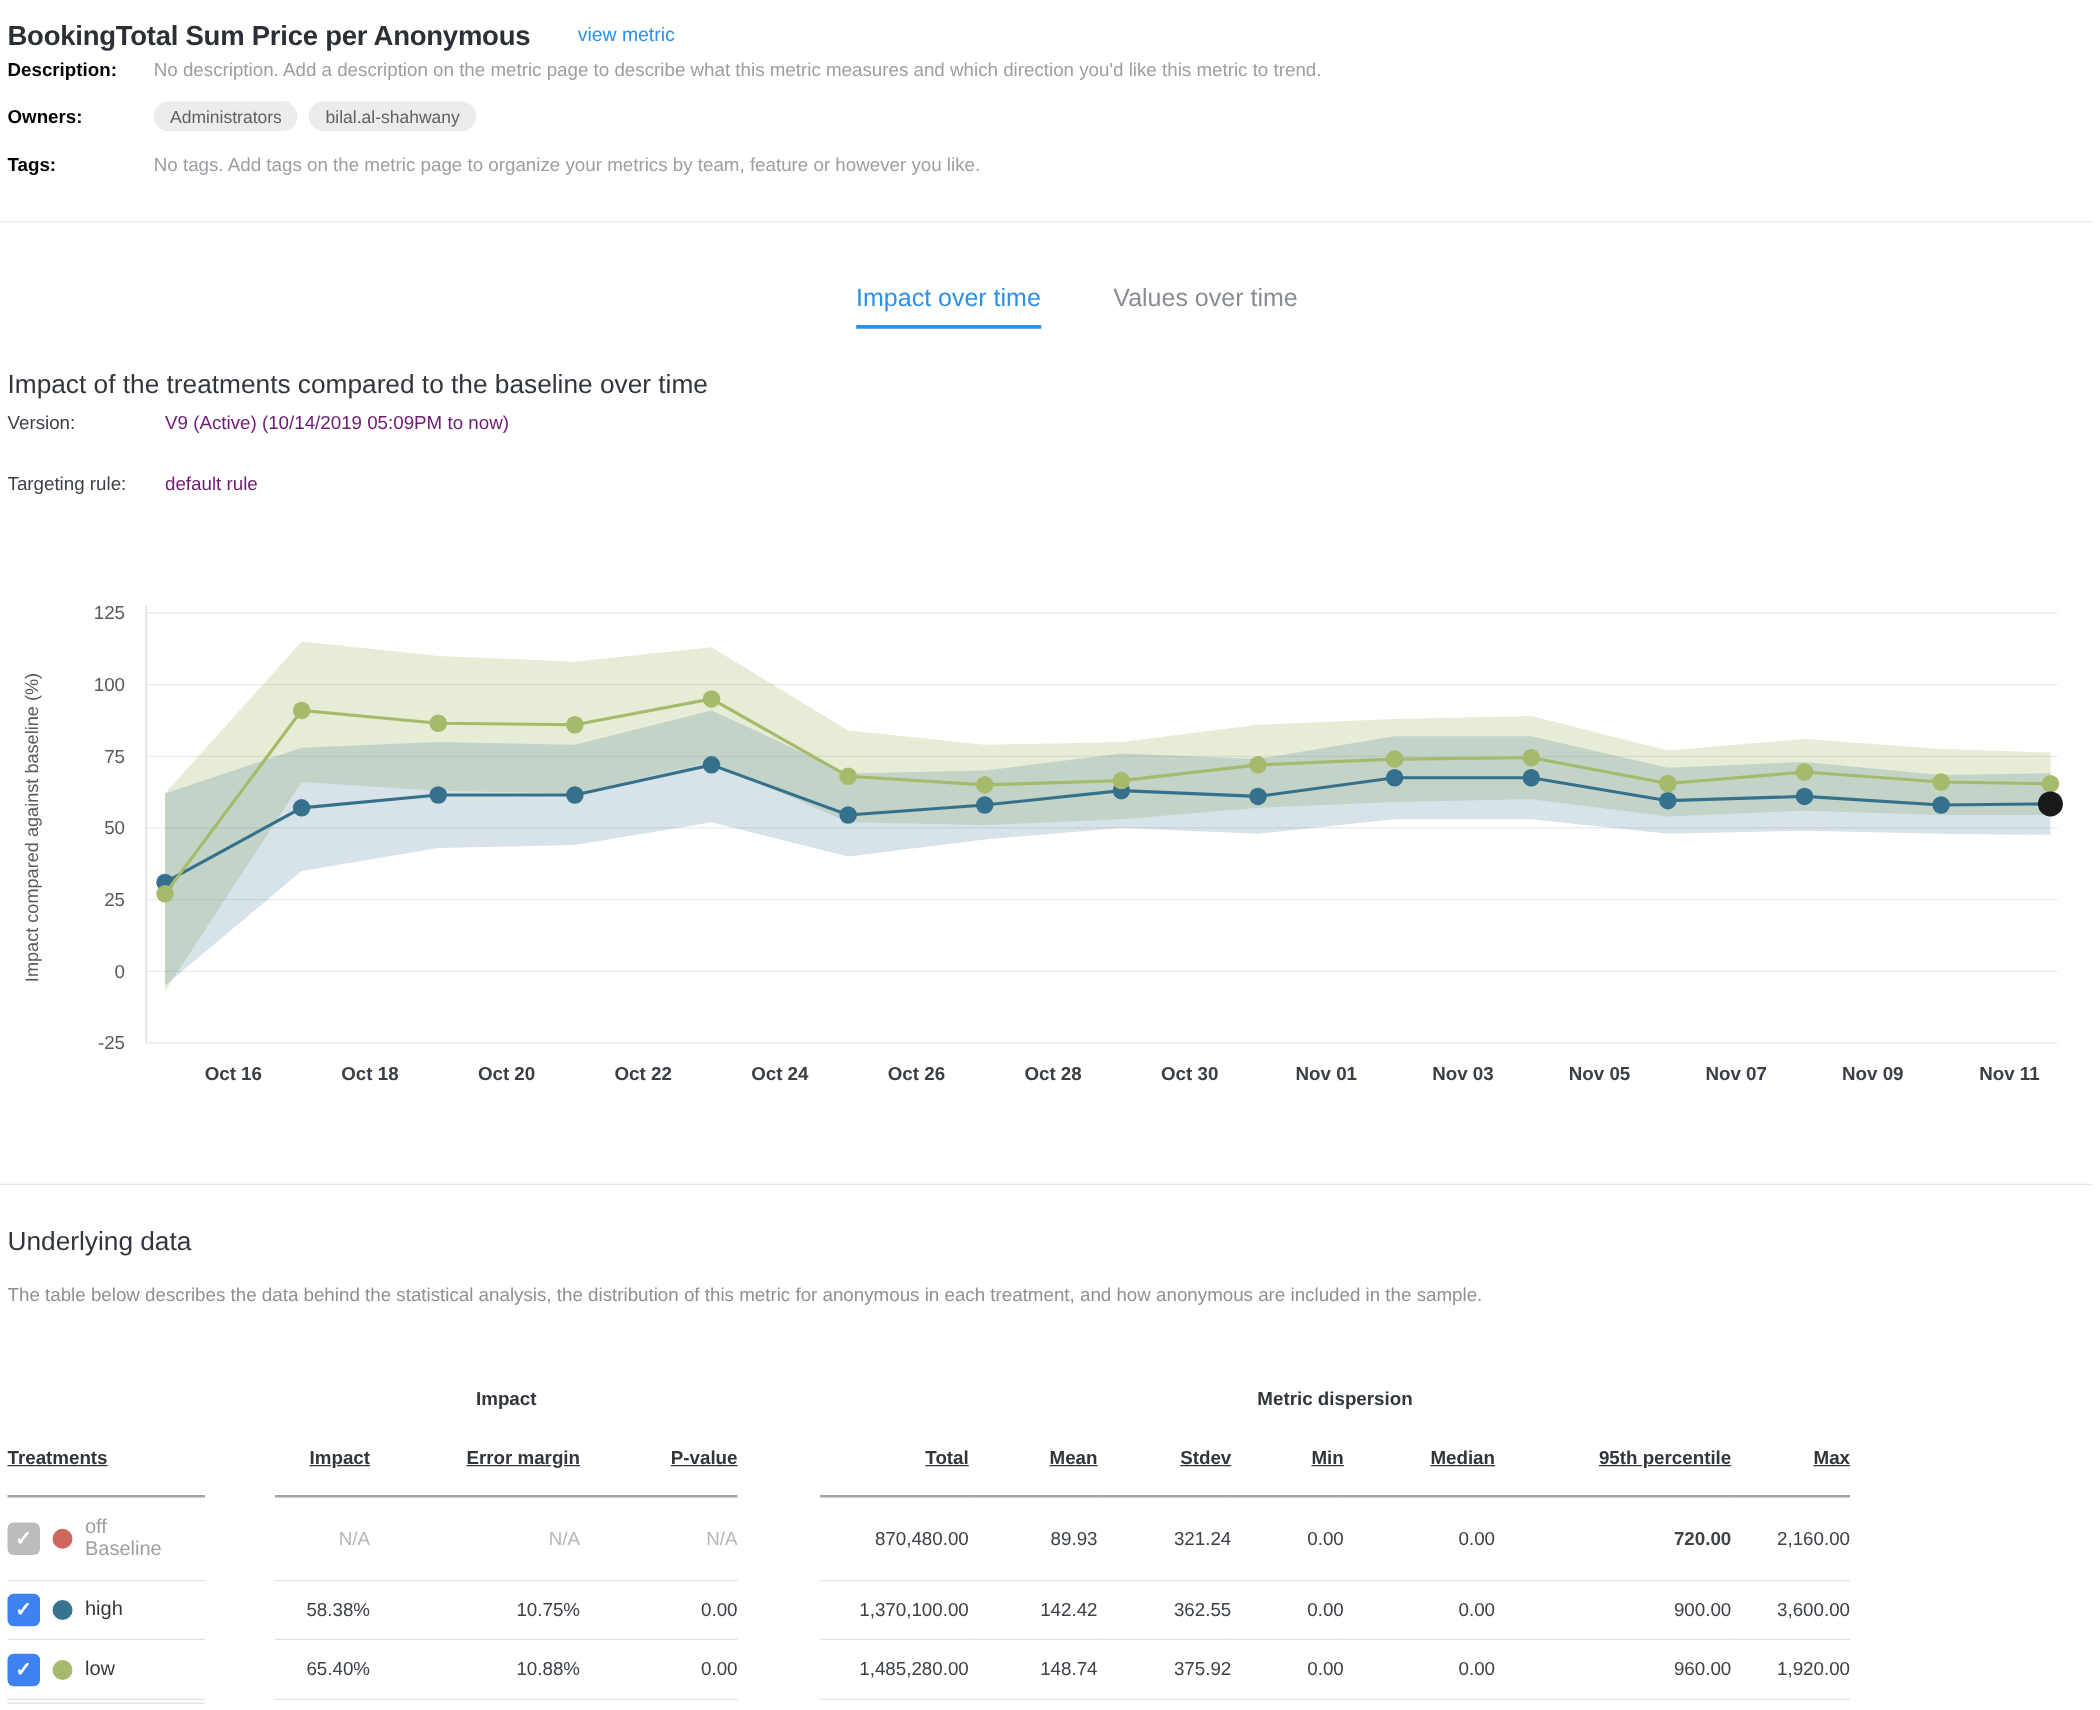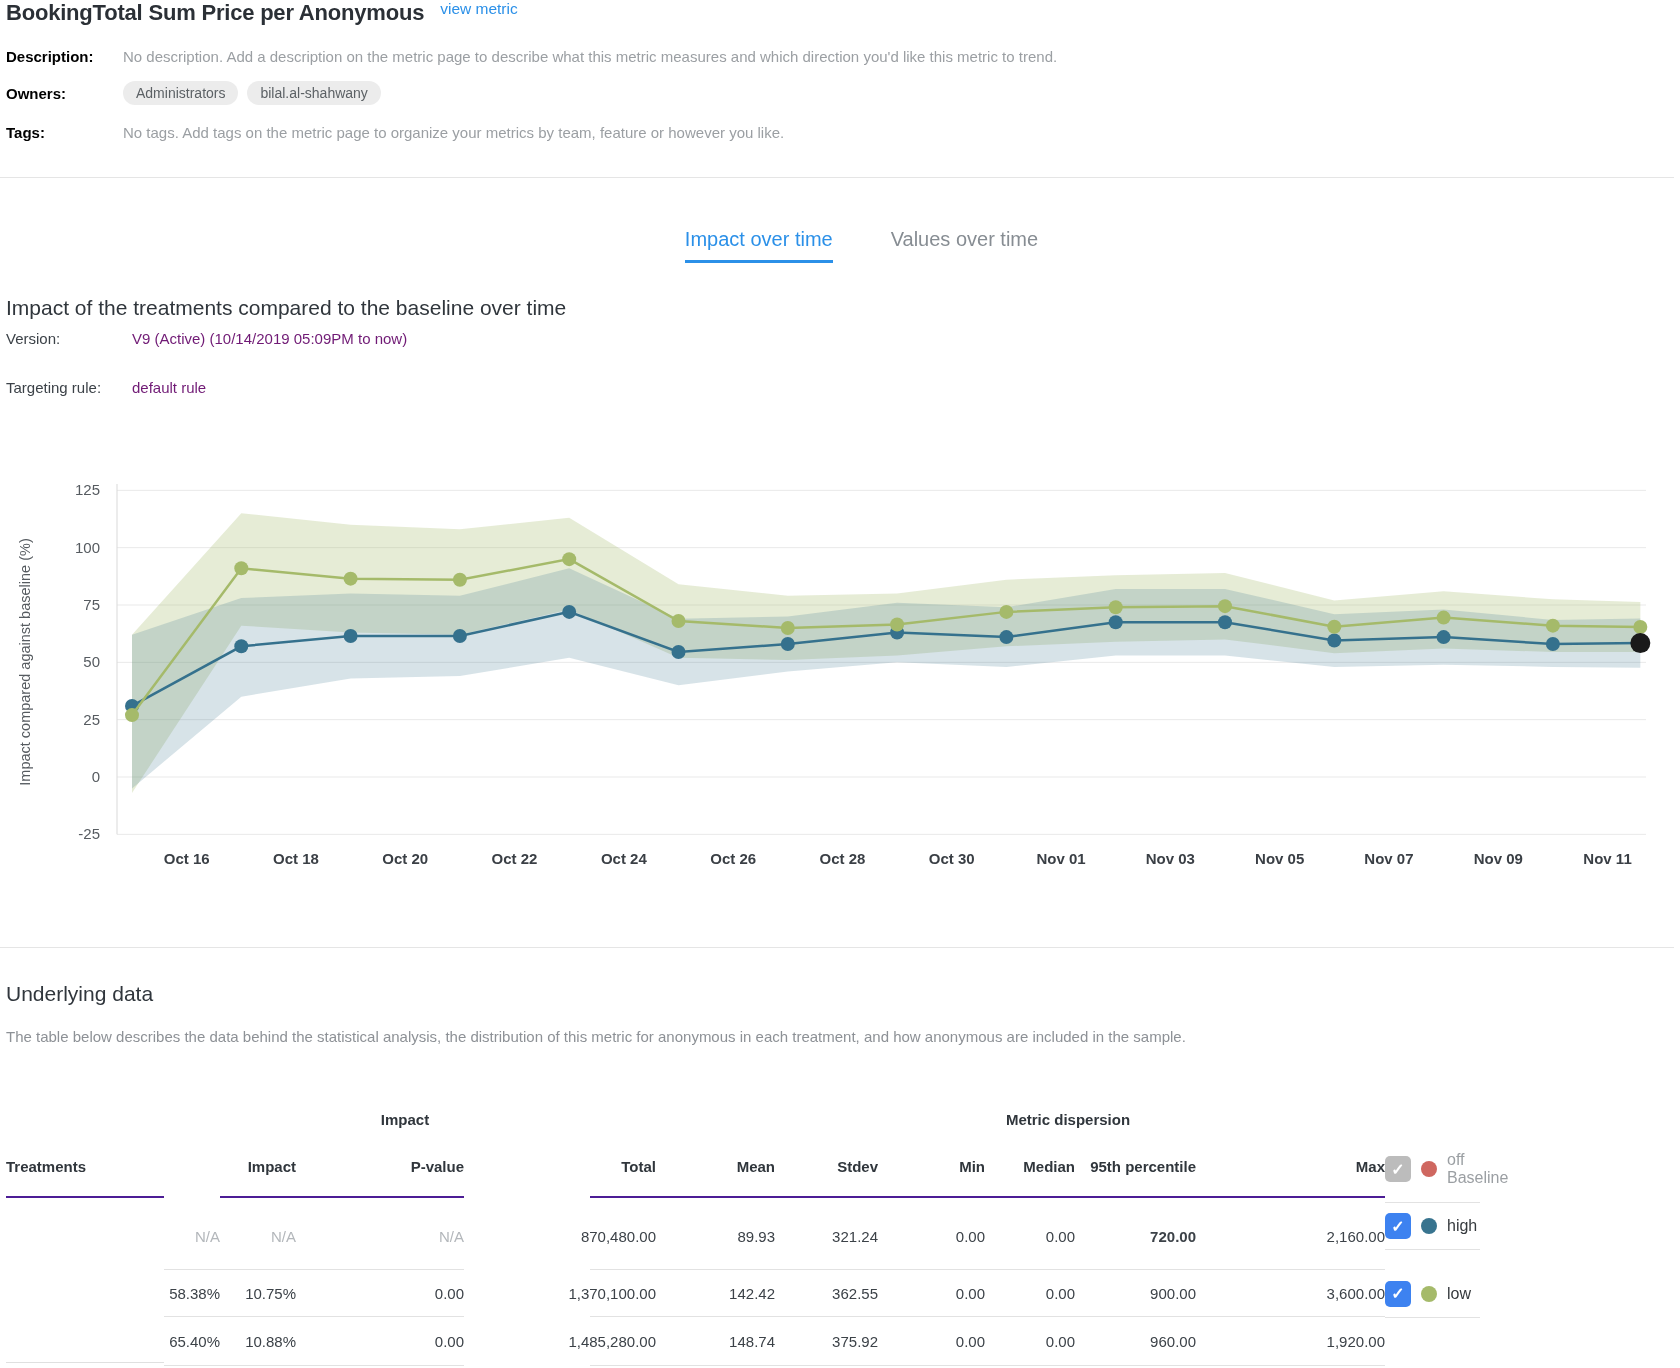--- a/index.html
+++ b/index.html
@@ -1,21 +1,21 @@
 <!DOCTYPE html>
 <html><head>
 <meta charset="utf-8">
 <style>
   html,body{margin:0;padding:0;}
   body{
     width:1680px;height:1368px;position:relative;overflow:hidden;background:#ffffff;
     font-family:"Liberation Sans",sans-serif;color:#3c4248;
   }
   
-  .title-row{position:absolute;top:0;left:6px;display:flex;align-items:flex-start;gap:16px;}
+  .title-row{position:absolute;top:16px;left:6px;display:flex;align-items:center;gap:38px;}
   .page-title{font-size:22px;font-weight:700;color:#2b3036;margin:0;letter-spacing:-0.2px;}
   .view-metric{font-size:15.5px;color:#2b90e8;text-decoration:none;cursor:pointer;}
   .meta-row{position:absolute;left:6px;display:flex;align-items:flex-start;font-size:15px;}
   .meta-label{width:117px;font-weight:700;color:#000000;flex:0 0 117px;}
   .meta-value{color:#9b9fa3;}
   .badges{display:flex;gap:9px;margin-top:-4px;}
   .badge{background:#ececec;color:#5c6165;border-radius:12px;padding:4px 13px;font-size:14px;white-space:nowrap;}
   .divider{position:absolute;left:0;right:6px;height:1px;background:#e5e5e5;}
   
   .tabs{position:absolute;top:228px;left:0;right:0;display:flex;justify-content:center;gap:58px;margin-left:43px;}
@@ -34,21 +34,21 @@
   .ytick{font-size:15px;fill:#565b60;}
   .xtick{font-size:15px;font-weight:700;fill:#3a3f45;}
   .ylab{font-size:14.5px;fill:#565b60;}
   
   .table{position:absolute;top:1108px;left:6px;display:grid;
     grid-template-columns:158px 56px 76px 168px 126px 66px 119px 103px 107px 90px 121px 189px 95px;
     font-size:15px;}
   .group-cell{font-weight:700;color:#30363c;text-align:center;height:28px;line-height:24px;}
   .th{display:flex;align-items:center;height:60px;font-weight:700;color:#30363c;}
   .th.num{justify-content:flex-end;}
-  .underl{border-bottom:2px solid #4c1d95;}
+  .underl{border-bottom:2px solid #a3a3a3;text-decoration:underline;}
   .td{display:flex;align-items:center;justify-content:flex-end;border-bottom:1px solid #e2e2e2;color:#3c4248;}
   .td.nob{border-bottom:none;}
   .td.muted{color:#b3b7bb;}
   .td.treat{justify-content:flex-start;}
   .checkbox{width:26px;height:26px;border-radius:5px;display:flex;align-items:center;justify-content:center;
     color:#fff;font-size:16px;font-weight:700;cursor:pointer;flex:0 0 26px;}
   .dot{width:16px;height:16px;border-radius:50%;margin:0 10px;flex:0 0 16px;}
   .t-label{font-size:16px;color:#35393d;line-height:18px;}
   .t-label.muted{color:#9b9fa3;}
   .bottom-left-line{position:absolute;top:1362px;left:6px;width:158px;height:1px;background:#e0e0e0;}
@@ -171,20 +171,21 @@
 <p class="para">The table below describes the data behind the statistical analysis, the distribution of this metric for anonymous in each treatment, and how anonymous are included in the sample.</p>
 
 <div class="table" id="table">
     <div class="group-cell" style="grid-column: 1 / span 2;"></div>
     <div class="group-cell" style="grid-column: 3 / span 3;">Impact</div>
     <div class="group-cell"></div>
     <div class="group-cell" style="grid-column: 7 / span 7;">Metric dispersion</div>
     <div class="th underl">Treatments</div>
     <div class="th"></div>
     <div class="th num underl">Impact</div>
+    <div class="th num underl">Error margin</div>
     <div class="th num underl">P-value</div>
     <div class="th"></div>
     <div class="th num underl">Total</div>
     <div class="th num underl">Mean</div>
     <div class="th num underl">Stdev</div>
     <div class="th num underl">Min</div>
     <div class="th num underl">Median</div>
     <div class="th num underl">95th percentile</div>
     <div class="th num underl">Max</div>
     <div class="td treat" style="height: 66px;">

